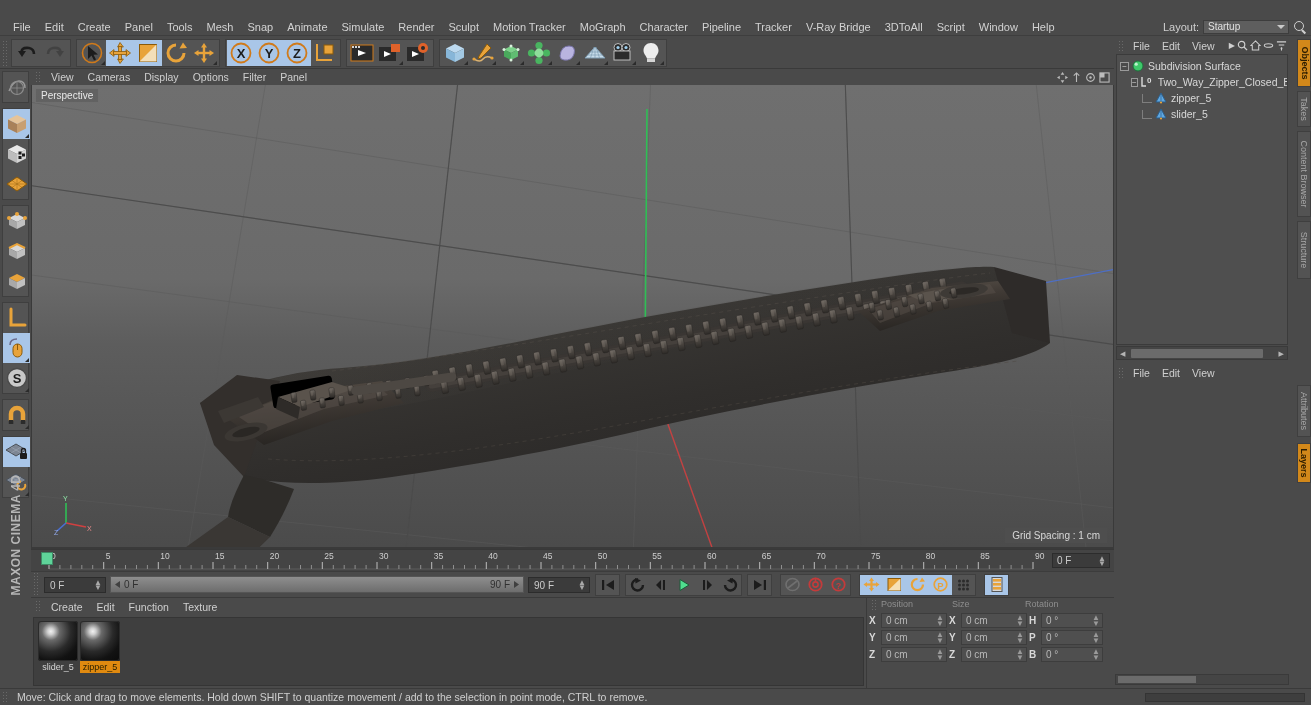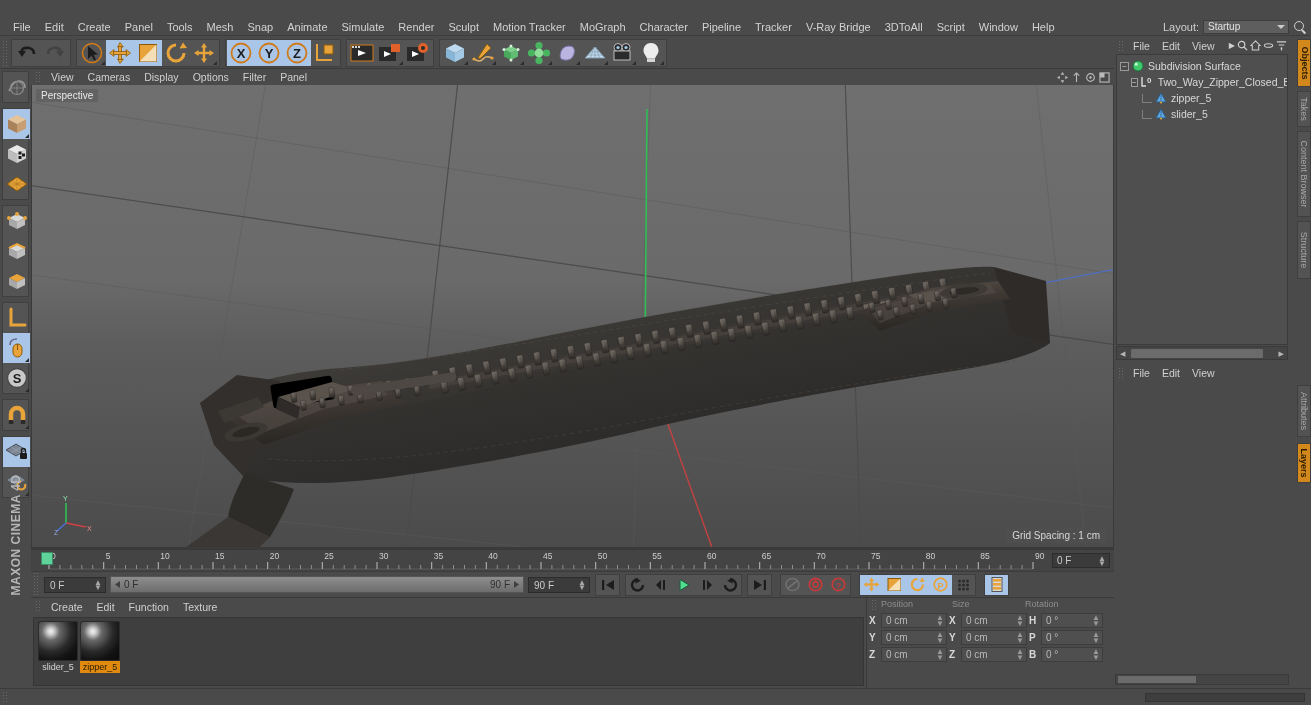--- a/index.html
+++ b/index.html
@@ -1609,16 +1609,17 @@
           <span>Attributes</span>
         </div>
         <div class="vtab on" style="position: absolute; top: 406px; height: 40px;">
           <span>Layers</span>
         </div>
       </div>
   </div>
 
   <div class="statusbar">
     <div class="grip" style="height:13px;"></div>
+    <div class="txt">Move: Click and drag to move elements. Hold down SHIFT to quantize movement / add to the selection in point mode, CTRL to remove.</div>
     <div class="sb-prog"></div>
   </div>
 
 </div>
 
 </body></html>

